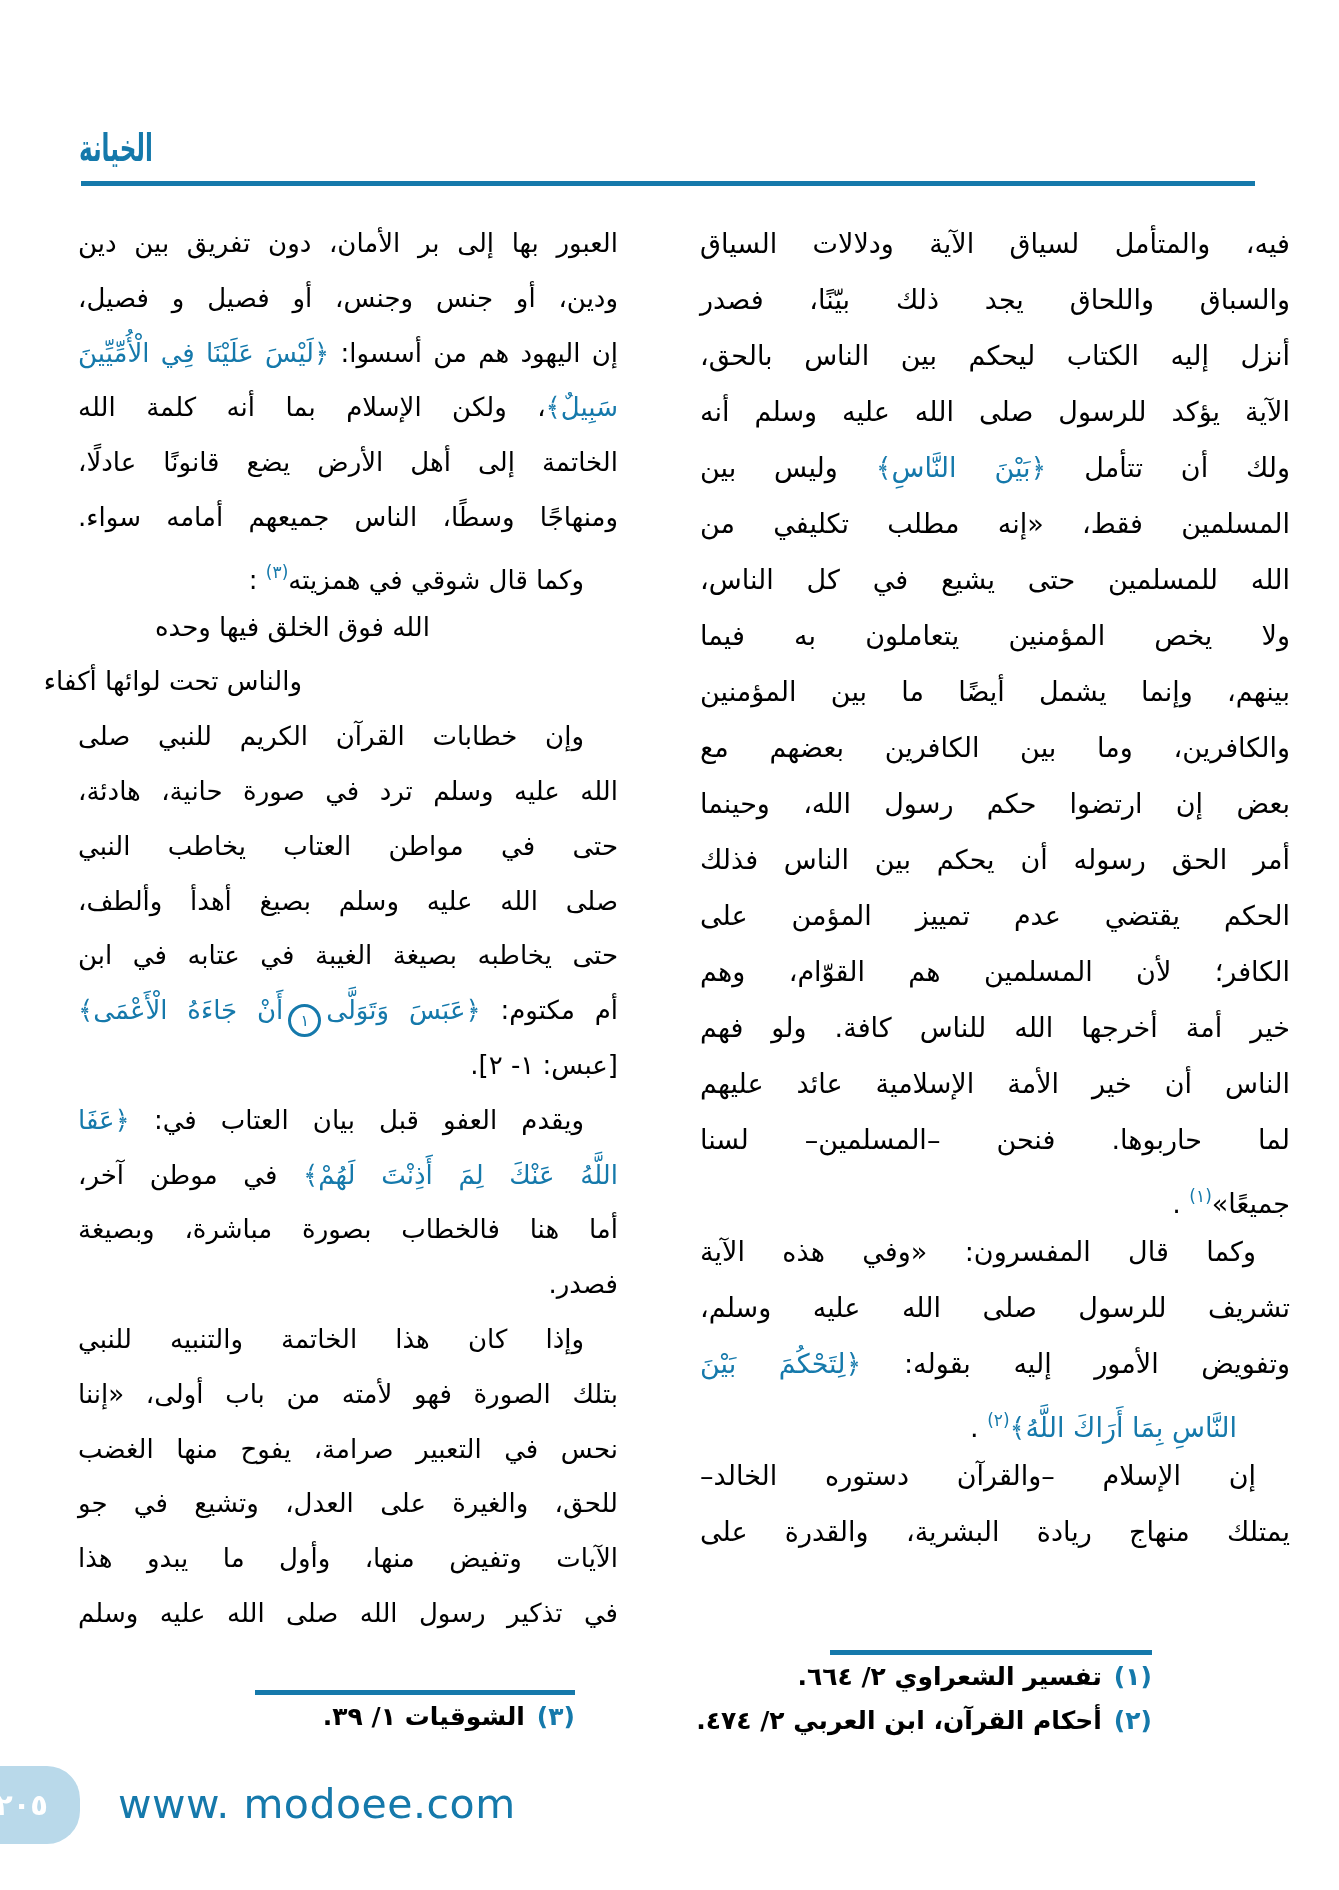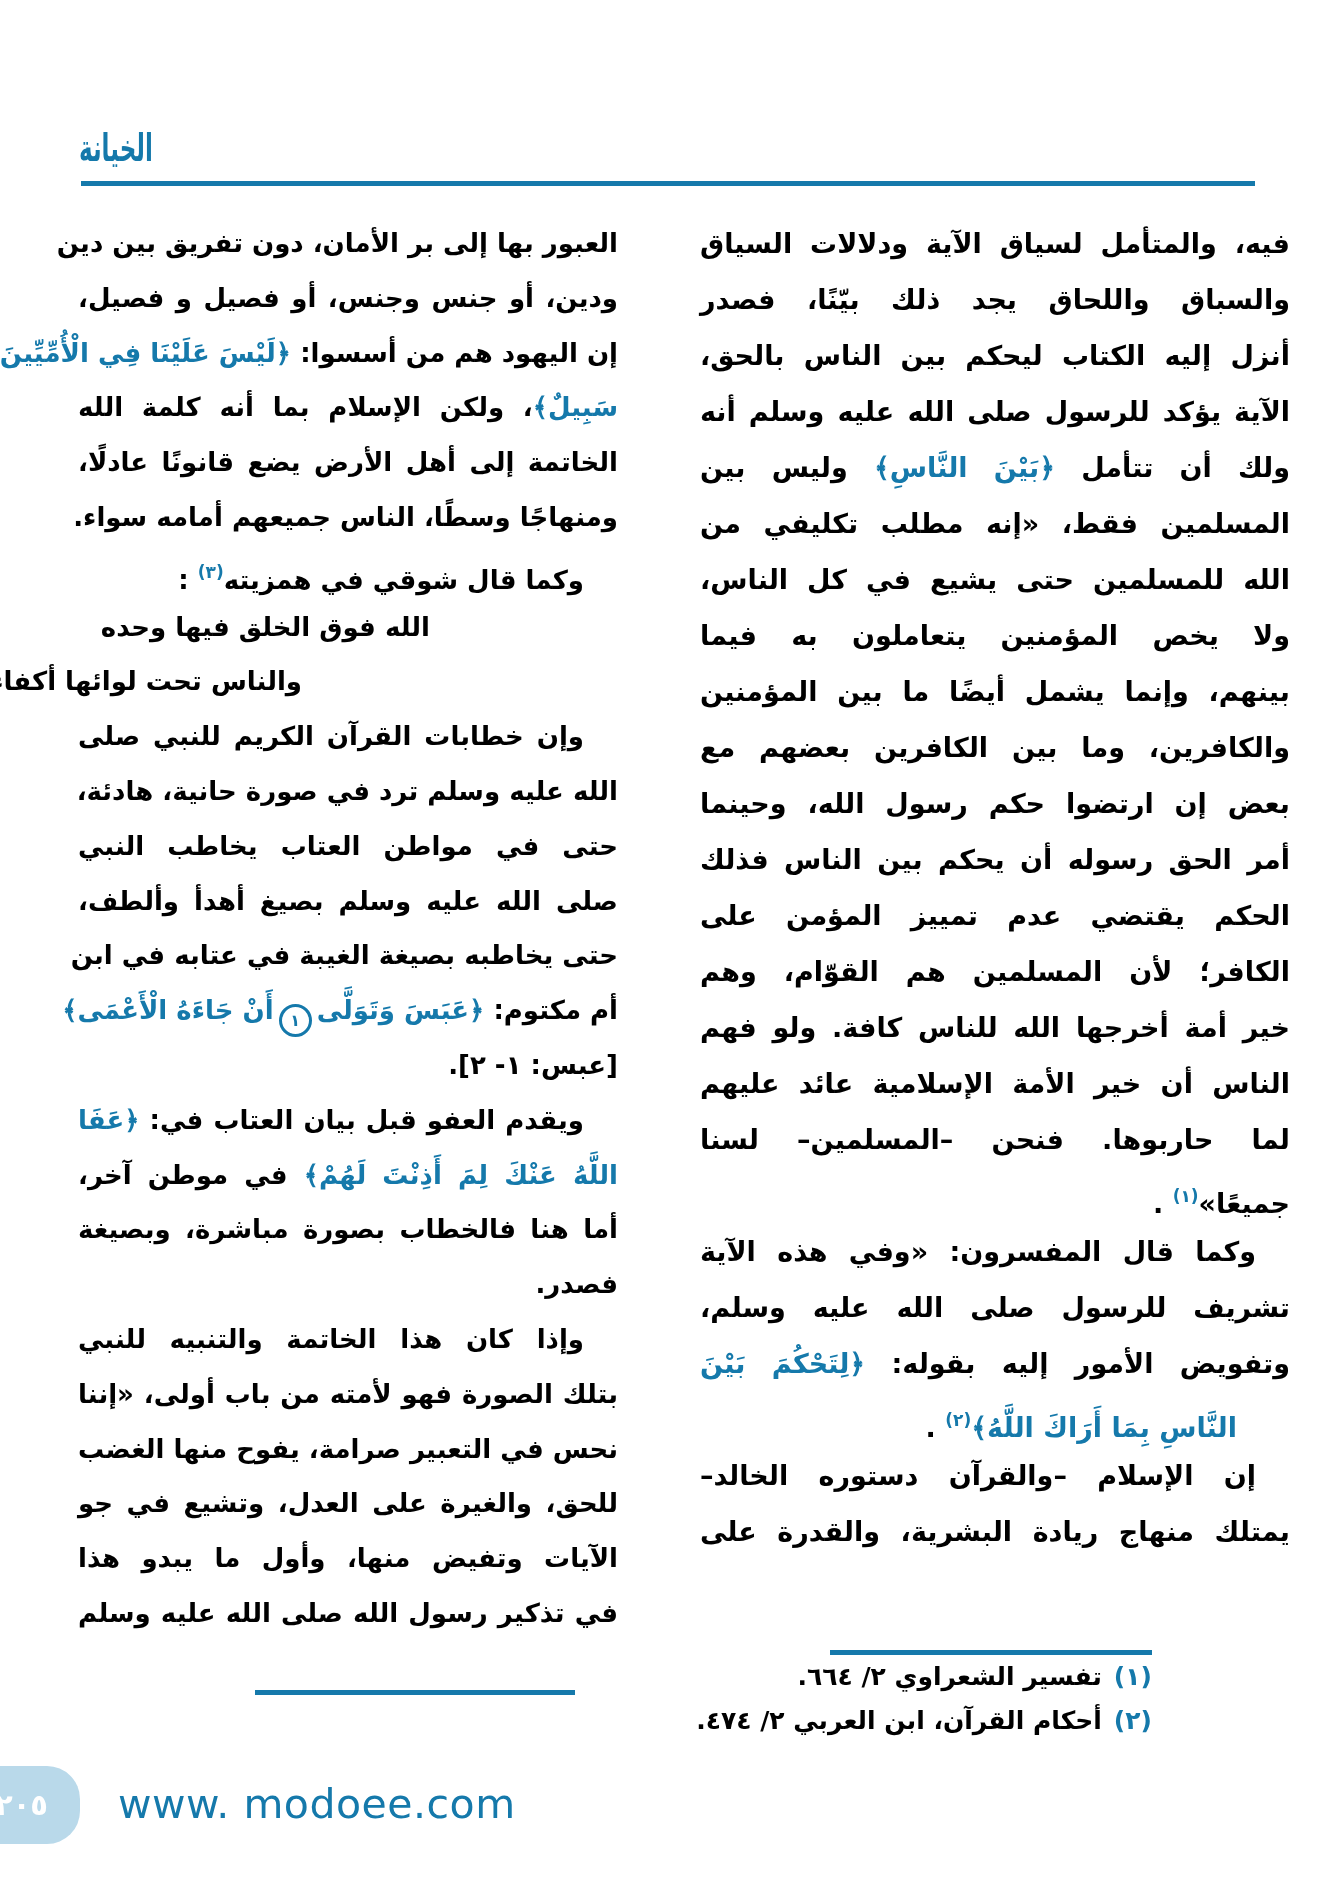--- a/index.html
+++ b/index.html
@@ -31,21 +31,21 @@
   .hrule{
     position:absolute;left:118px;top:181px;
     width:1174px;height:5px;background:var(--accent);
   }
   
   .col{position:absolute;top:216px;}
   .col-right{right:49px;width:590px;}
   .col-left{left:115px;width:540px;}
   .line{
     position:relative;
-    font-weight:bold;
+    font-weight:normal;
     text-align:justify;text-align-last:justify;
     white-space:nowrap;
     overflow:visible;
   }
   .col-right .line{height:56px;line-height:56px;font-size:27px;}
   .col-left  .line{height:54.8px;line-height:54.8px;font-size:26px;}
   .line.r,.line.ri,.line.p1,.line.p2,.line.cq{text-align:left;text-align-last:right;}
   .line.jr,.line.ri{text-indent:34px;}
   .line.p1{padding-right:188px;}
   .line.p2{padding-right:316px;}
@@ -168,20 +168,21 @@
       <div class="line j"><span>في تذكير رسول الله صلى الله عليه وسلم</span></div>
     </div>
 
   <div class="fnblock fn-right" id="fnRight">
     <div class="fn-rule"></div>
   <div class="fn-line"><span class="fn-num">(١)</span><span>تفسير الشعراوي ٢/ ٦٦٤.</span></div>
       <div class="fn-line"><span class="fn-num">(٢)</span><span>أحكام القرآن، ابن العربي ٢/ ٤٧٤.</span></div>
     </div>
   <div class="fnblock fn-left" id="fnLeft">
     <div class="fn-rule"></div>
+  <div class="fn-line"><span class="fn-num">(٣)</span><span>الشوقيات ١/ ٣٩.</span></div>
     </div>
 
   <div class="pill">
     <span>٢٠٥</span>
   </div>
   <div class="site">www. modoee.com</div>
 
 </div>
 
 </body></html>

